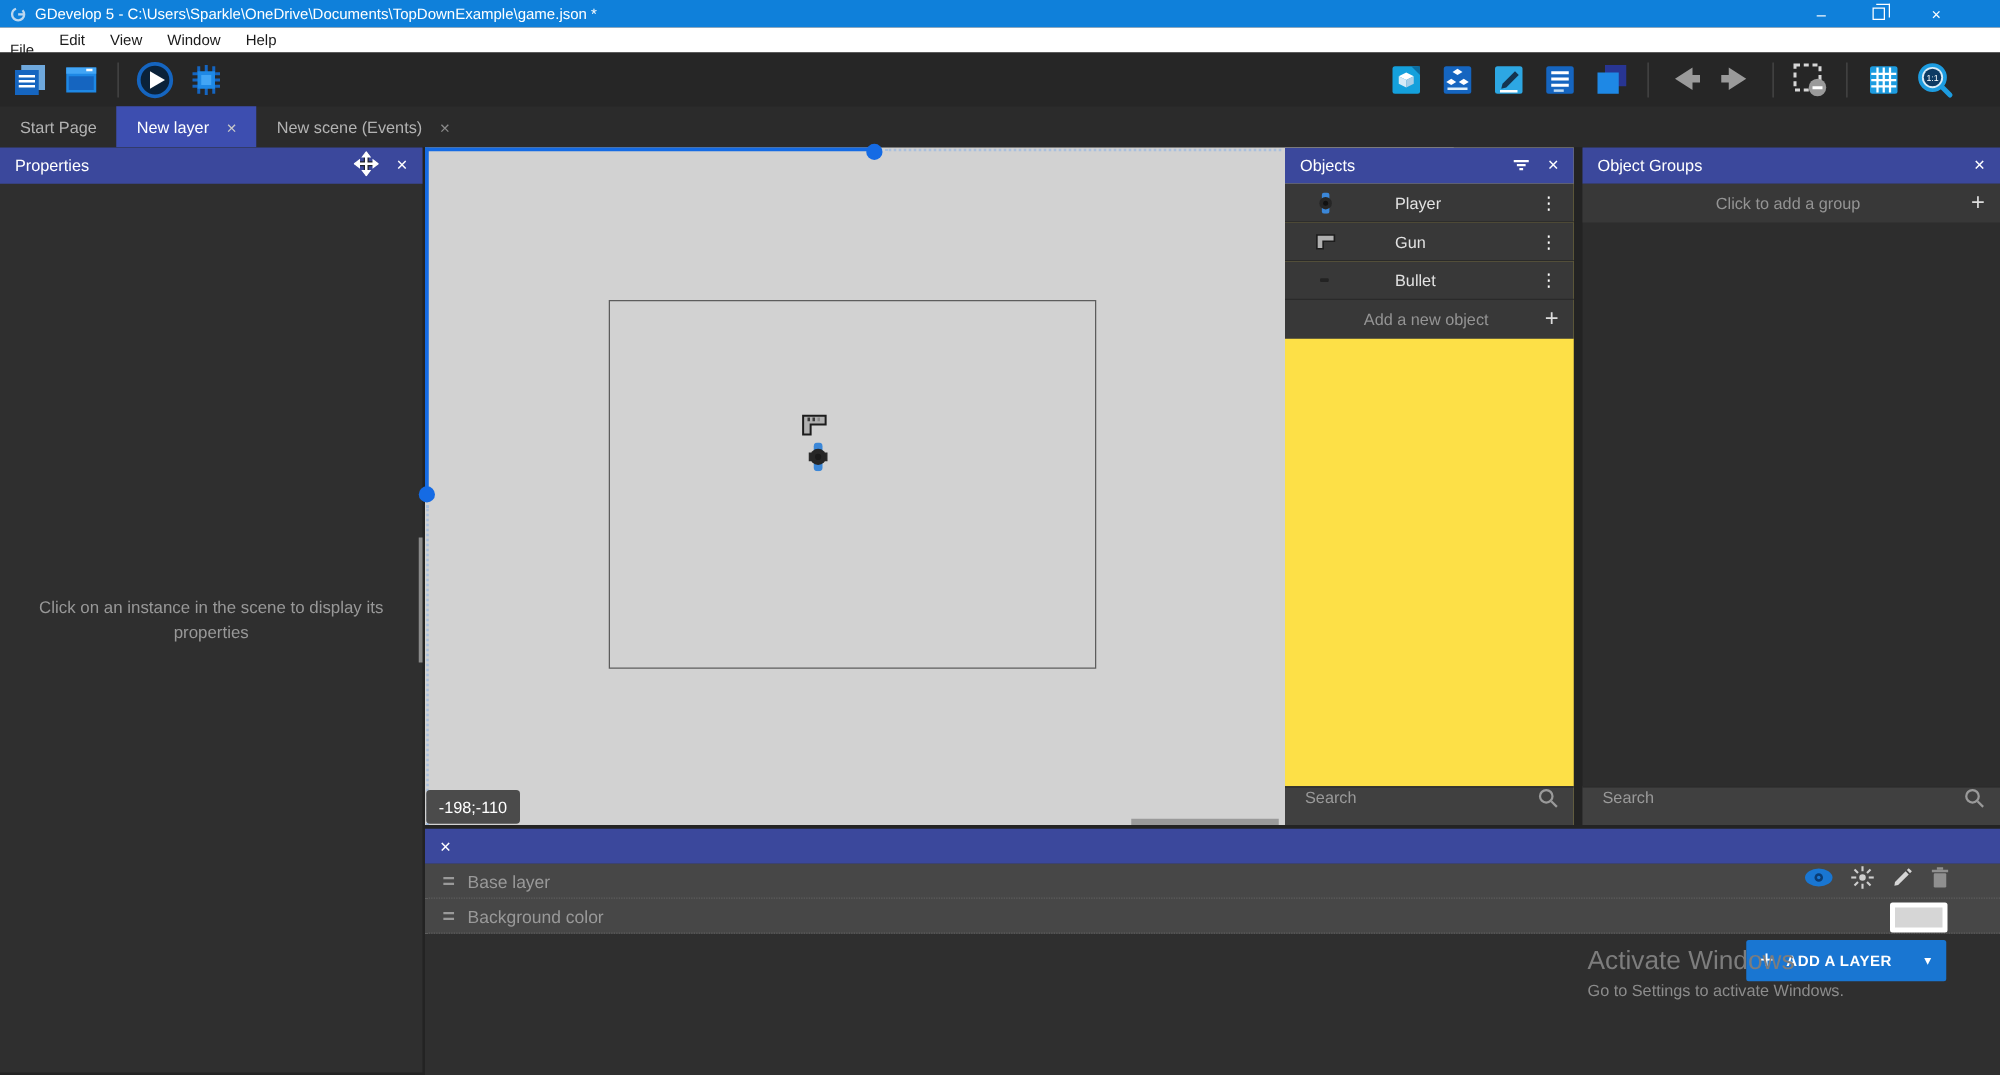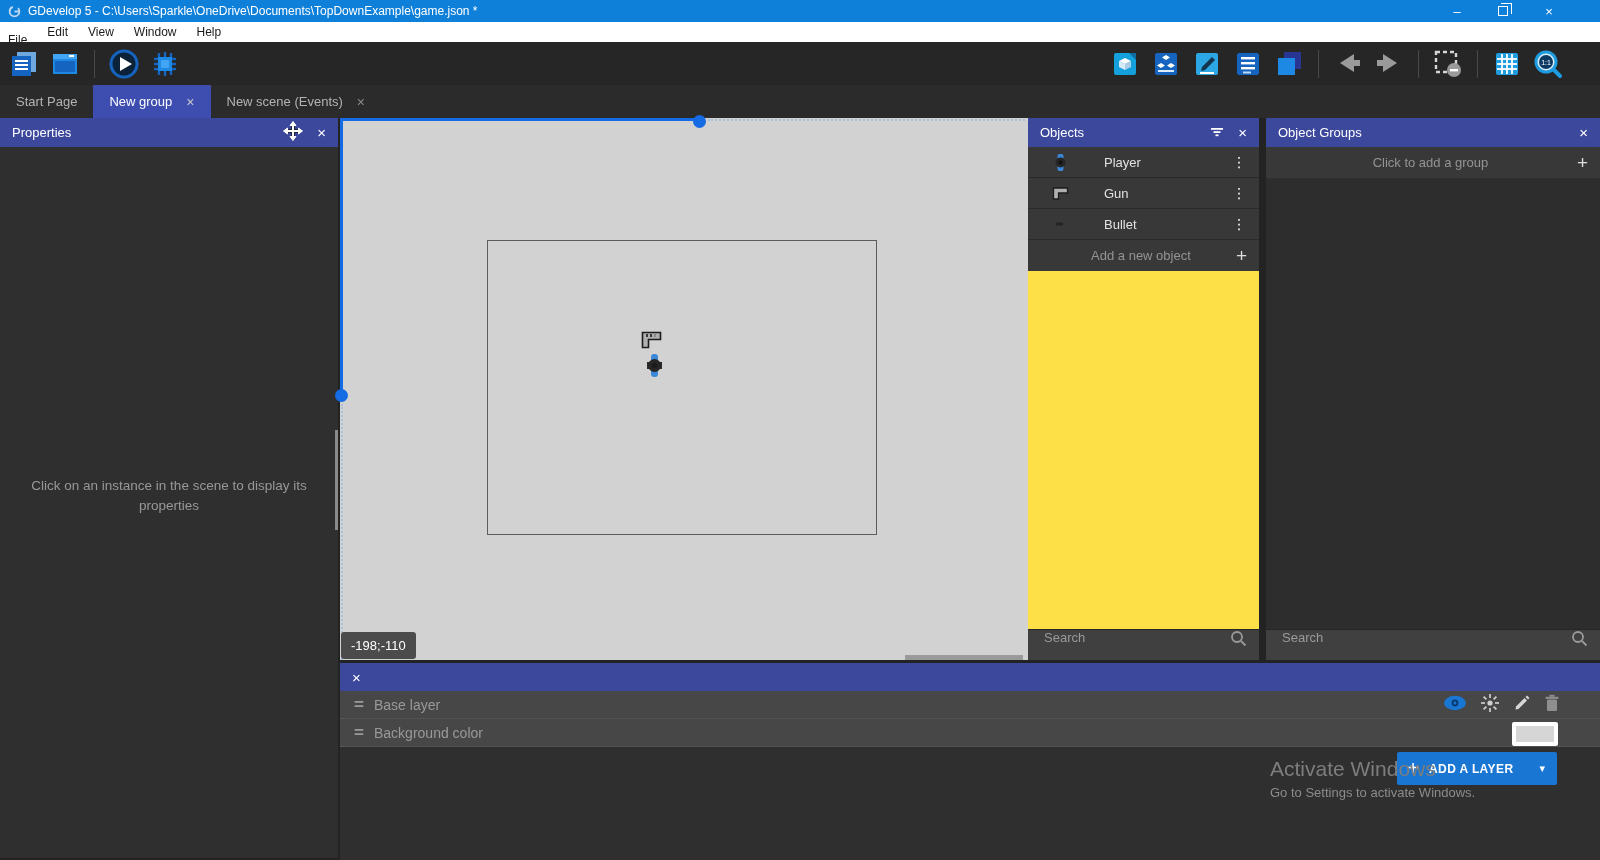--- a/index.html
+++ b/index.html
@@ -72,21 +72,21 @@
   .coord-badge { position:absolute; left:1px; top:514px; height:27px; padding:0 10px;
     background:#4b4b4b; color:#fff; font-size:13px; display:flex; align-items:center;
     border-radius:3px; }
   .h-scroll { position:absolute; left:565px; top:537px; width:118px; height:5px; background:#9a9a9a; }
 
   
   .objects { position:absolute; left:1028px; top:0; width:231px; height:542px; background:#fde047; }
   .obj-row { height:31px; display:flex; align-items:center; background:#383838;
     border-bottom:1px solid #2a2a2a; }
   .obj-icon { width:18px; margin-left:23px; display:flex; justify-content:center; }
-  .obj-label { margin-left:35px; flex:1; color:#e2e2e2; font-size:13px; }
+  .obj-label { margin-left:47px; flex:1; color:#e2e2e2; font-size:13px; }
   .kebab { margin-right:13px; color:#fff; font-size:14px; letter-spacing:0; line-height:10px; }
   .add-row { height:31px; display:flex; align-items:center; background:#383838; }
   .add-row .add-label { flex:1; text-align:center; color:#949494; font-size:13px; padding-left:18px; }
   .plus { margin-right:12px; color:#dcdcdc; font-size:19px; font-weight:400; }
   .search-bar { position:absolute; left:0; right:0; bottom:0; height:31px; background:#404040;
     border-top:1px solid #272727; display:flex; align-items:flex-start; }
   .search-bar input { flex:1; background:transparent; border:none; outline:none;
     color:#cfcfcf; font-size:13px; padding:0 0 0 16px; font-family:"Liberation Sans", sans-serif; }
   .search-bar input::placeholder { color:#9a9a9a; opacity:1; }
   .search-bar svg { margin-right:12px; }
@@ -275,21 +275,21 @@
           </svg>
       </span>
     </div>
   </div>
 
   <div class="tabbar">
     <div class="tab">
       <span>Start Page</span>
     </div>
     <div class="tab active">
-      <span>New group</span>
+      <span>New layer</span>
       <span class="tab-close">×</span>
     </div>
     <div class="tab">
       <span>New scene (Events)</span>
       <span class="tab-close">×</span>
     </div>
   </div>
 
   <div class="content">
 

